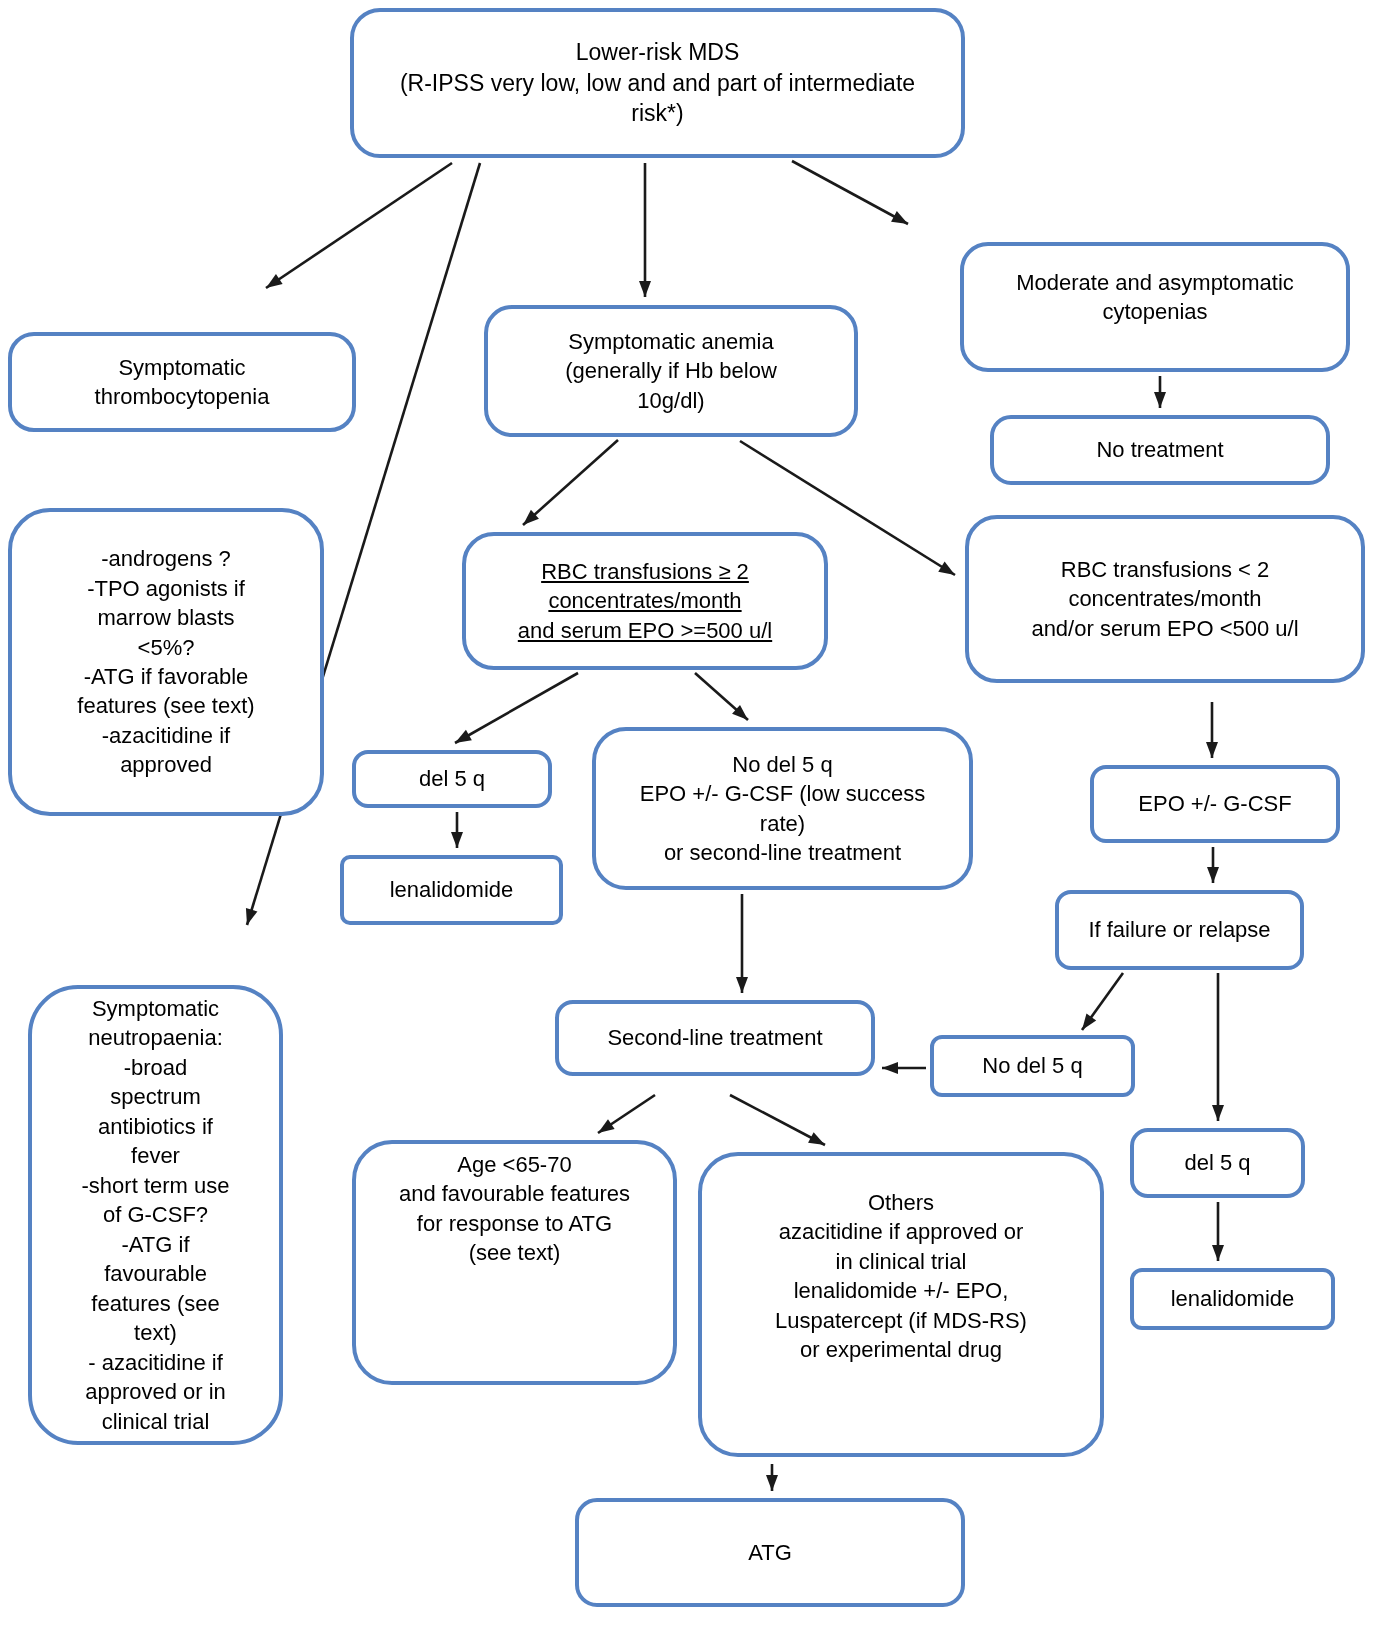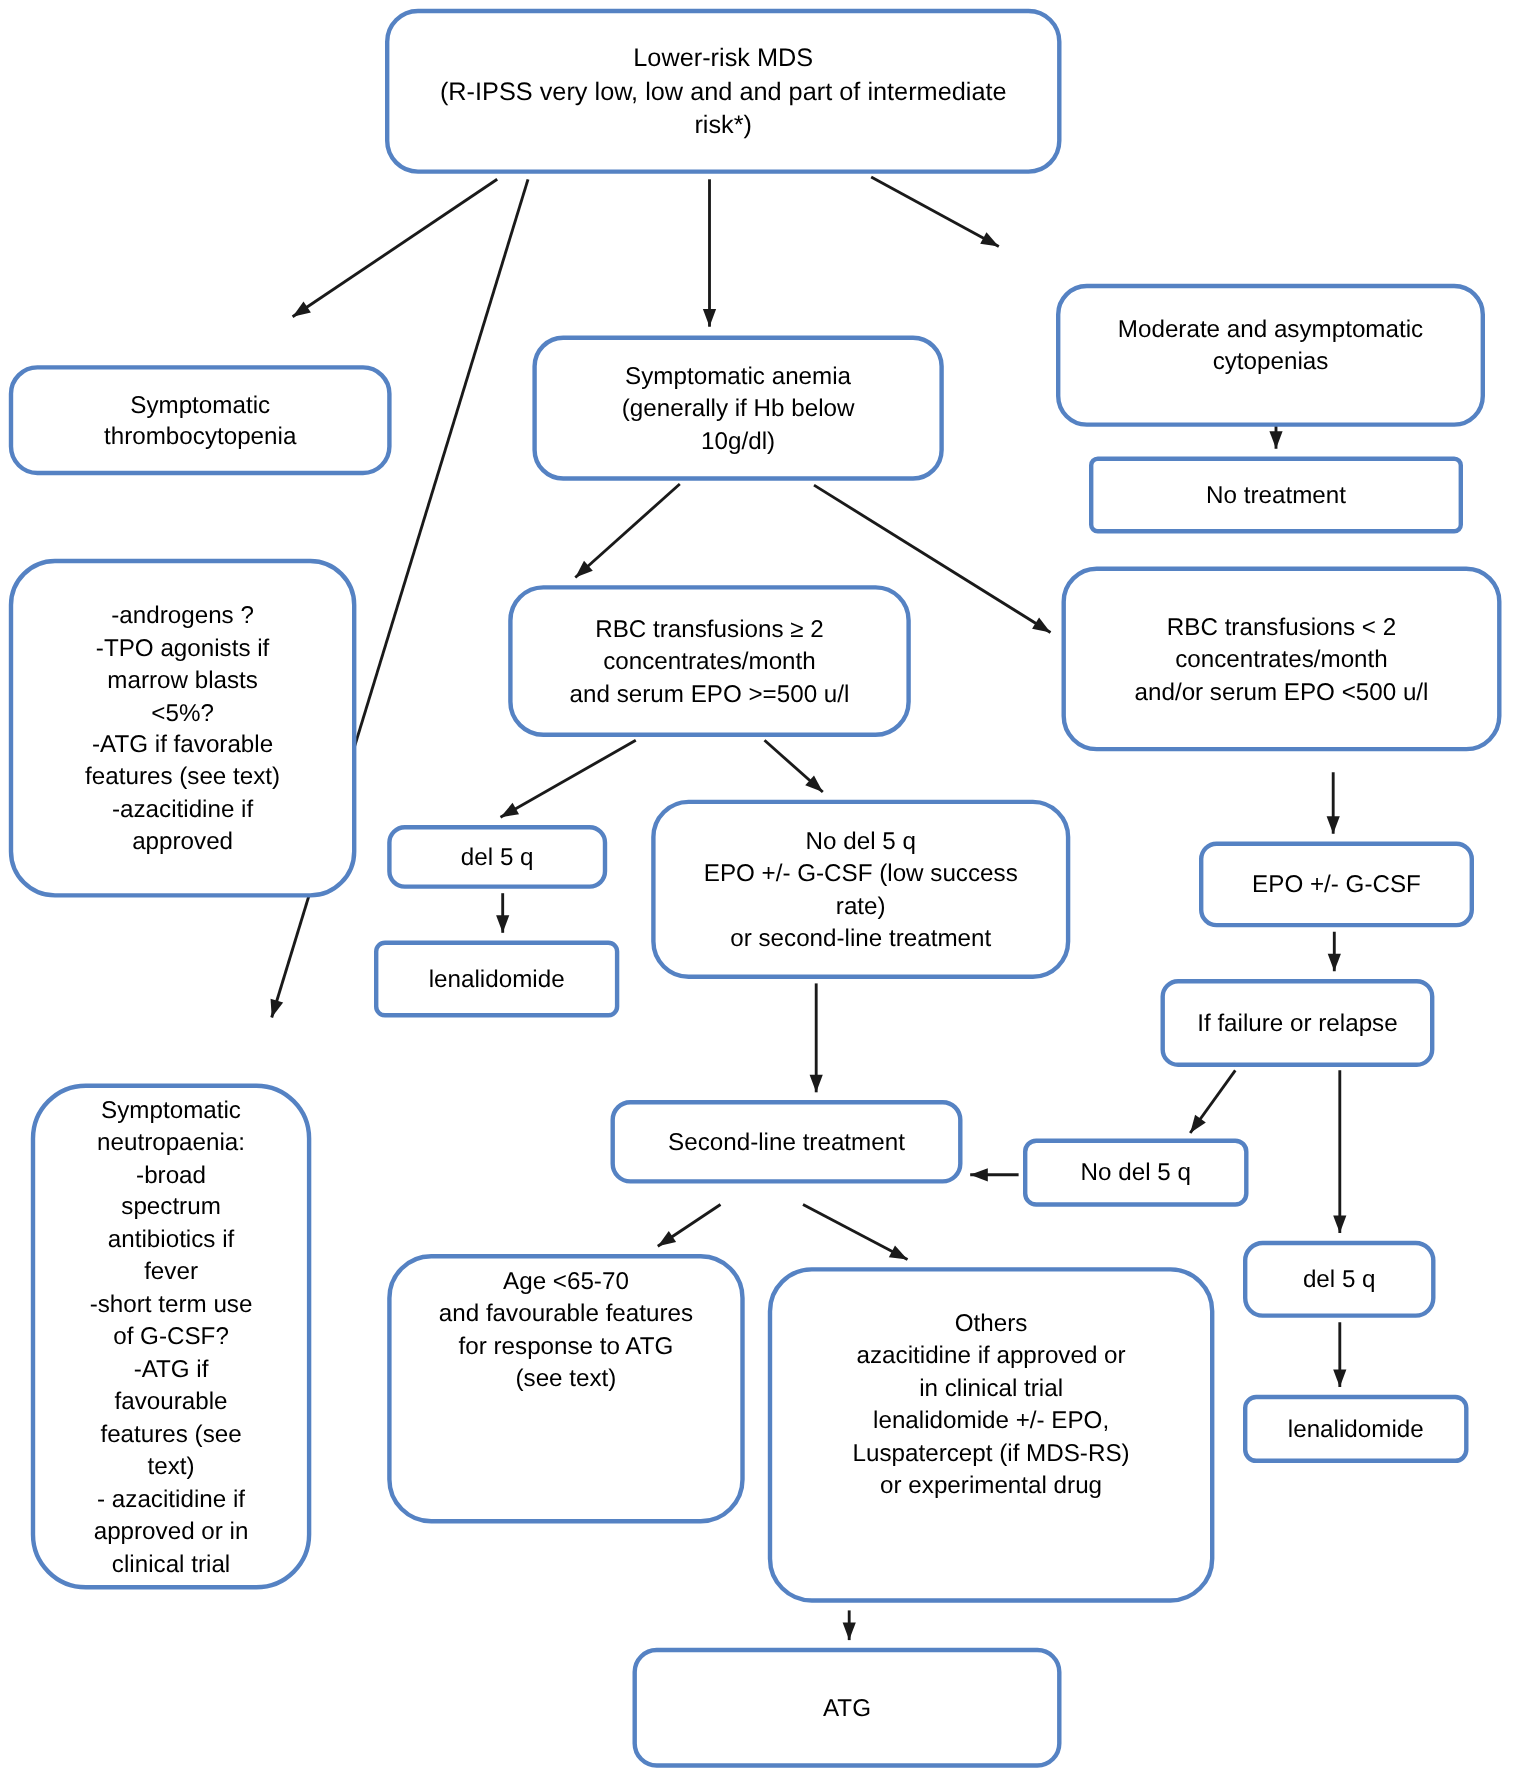--- a/index.html
+++ b/index.html
@@ -27,23 +27,23 @@
     text-align:center;
     white-space:pre-line;
     font-size:22px;line-height:1.34;
     z-index:1;
     padding:6px 10px;
   }
   .n-top{left:350px;top:8px;width:615px;height:150px;border-radius:30px;font-size:23px;}
   .n-thrombo{left:8px;top:332px;width:348px;height:100px;border-radius:26px;}
   .n-androgens{left:8px;top:508px;width:316px;height:308px;border-radius:42px;}
   .n-anemia{left:484px;top:305px;width:374px;height:132px;border-radius:28px;}
-  .n-moderate{left:960px;top:258px;width:390px;height:130px;border-radius:28px;align-items:flex-start;padding-top:22px;}
-  .n-no-treatment{left:990px;top:415px;width:340px;height:70px;border-radius:8px;}
-  .n-rbc-ge2{left:462px;top:532px;width:366px;height:138px;border-radius:32px;}
+  .n-moderate{left:960px;top:242px;width:390px;height:130px;border-radius:28px;align-items:flex-start;padding-top:22px;}
+  .n-no-treatment{left:990px;top:415px;width:340px;height:70px;border-radius:21px;}
+  .n-rbc-ge2{left:462px;top:532px;width:366px;height:138px;border-radius:32px;text-decoration:underline;}
   .n-rbc-lt2{left:965px;top:515px;width:400px;height:168px;border-radius:32px;}
   .n-del5q-left{left:352px;top:750px;width:200px;height:58px;border-radius:16px;}
   .n-lenalidomide-left{left:340px;top:855px;width:223px;height:70px;border-radius:10px;}
   .n-nodel5q-epo{left:592px;top:727px;width:381px;height:163px;border-radius:34px;}
   .n-epo-gcsf{left:1090px;top:765px;width:250px;height:78px;border-radius:16px;}
   .n-if-failure{left:1055px;top:890px;width:249px;height:80px;border-radius:16px;}
   .n-second-line{left:555px;top:1000px;width:320px;height:76px;border-radius:18px;}
   .n-nodel5q{left:930px;top:1035px;width:205px;height:62px;border-radius:12px;}
   .n-del5q-right{left:1130px;top:1128px;width:175px;height:70px;border-radius:18px;}
   .n-lenalidomide-right{left:1130px;top:1268px;width:205px;height:62px;border-radius:12px;}

